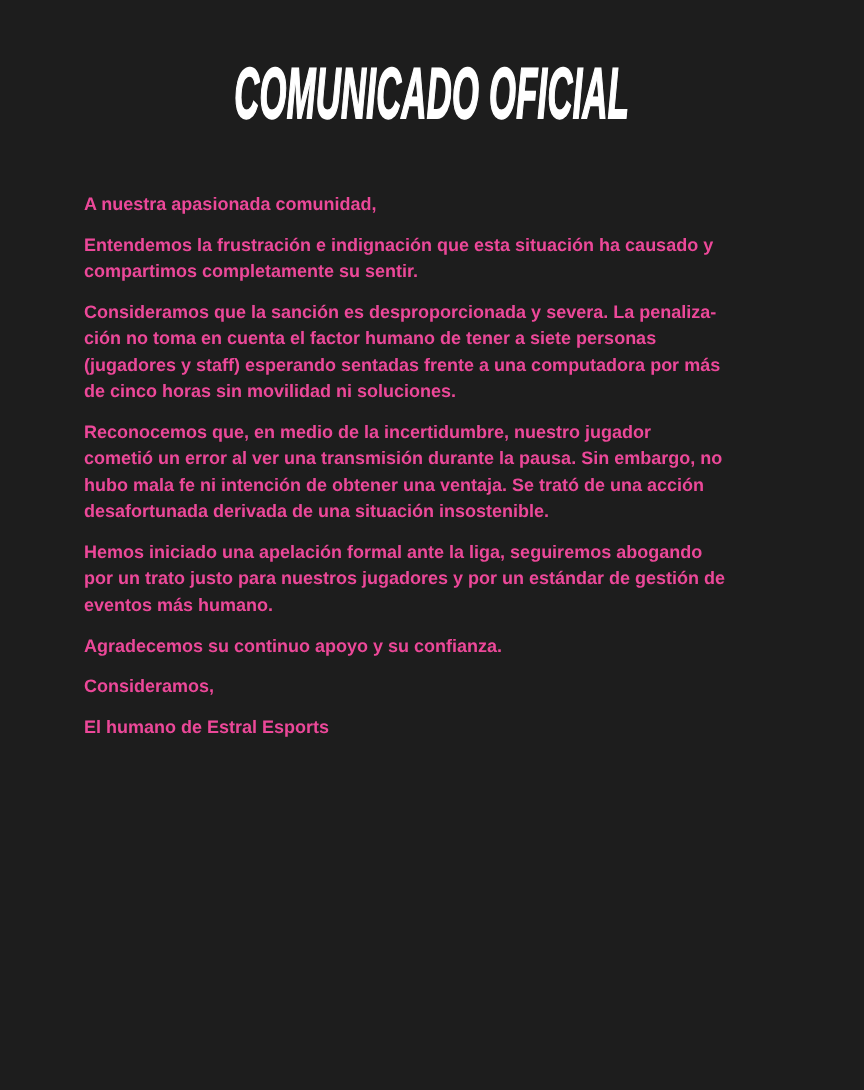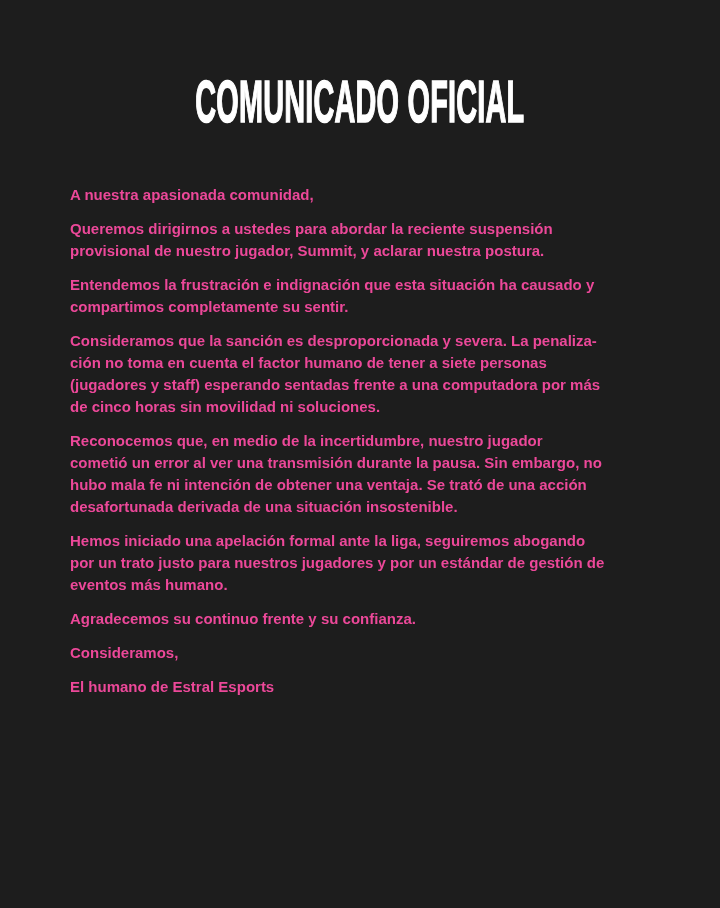--- a/index.html
+++ b/index.html
@@ -15,21 +15,22 @@
   }
   .page {
     width: 720px;
     height: 908px;
     background: #1d1d1d;
     box-sizing: border-box;
   }
   .title-wrap {
     display: flex;
     justify-content: center;
-    padding-top: 72px;
+    padding-top: 48px;
+    font-style: italic;
   }
   .title {
     color: #ffffff;
     font-size: 60px;
     line-height: 60px;
     font-weight: 700;
     white-space: nowrap;
     letter-spacing: 0.5px;
     transform: scaleX(0.48);
     transform-origin: center;
@@ -54,41 +55,39 @@
 
 <div class="page">
 
   <div class="title-wrap">
     <div class="title">COMUNICADO OFICIAL</div>
   </div>
 
   <div class="content">
     <p>A nuestra apasionada comunidad,</p>
 
-    <p>Queremos dirigirnos a ustedes para abordar la reciente suspensión
-provisional de nuestro jugador, Summit, y aclarar nuestra postura.</p>
 
     <p>Entendemos la frustración e indignación que esta situación ha causado y
 compartimos completamente su sentir.</p>
 
 
     <p>Consideramos que la sanción es desproporcionada y severa. La penaliza-
 ción no toma en cuenta el factor humano de tener a siete personas
 (jugadores y staff) esperando sentadas frente a una computadora por más
 de cinco horas sin movilidad ni soluciones.</p>
 
     <p>Reconocemos que, en medio de la incertidumbre, nuestro jugador
 cometió un error al ver una transmisión durante la pausa. Sin embargo, no
 hubo mala fe ni intención de obtener una ventaja. Se trató de una acción
 desafortunada derivada de una situación insostenible.</p>
 
     <p>Hemos iniciado una apelación formal ante la liga, seguiremos abogando
 por un trato justo para nuestros jugadores y por un estándar de gestión de
 eventos más humano.</p>
 
-    <p>Agradecemos su continuo frente y su confianza.</p>
+    <p>Agradecemos su continuo apoyo y su confianza.</p>
 
     <p>Consideramos,</p>
 
     <p>El humano de Estral Esports</p>
   </div>
 
 </div>
 
 </body></html>

